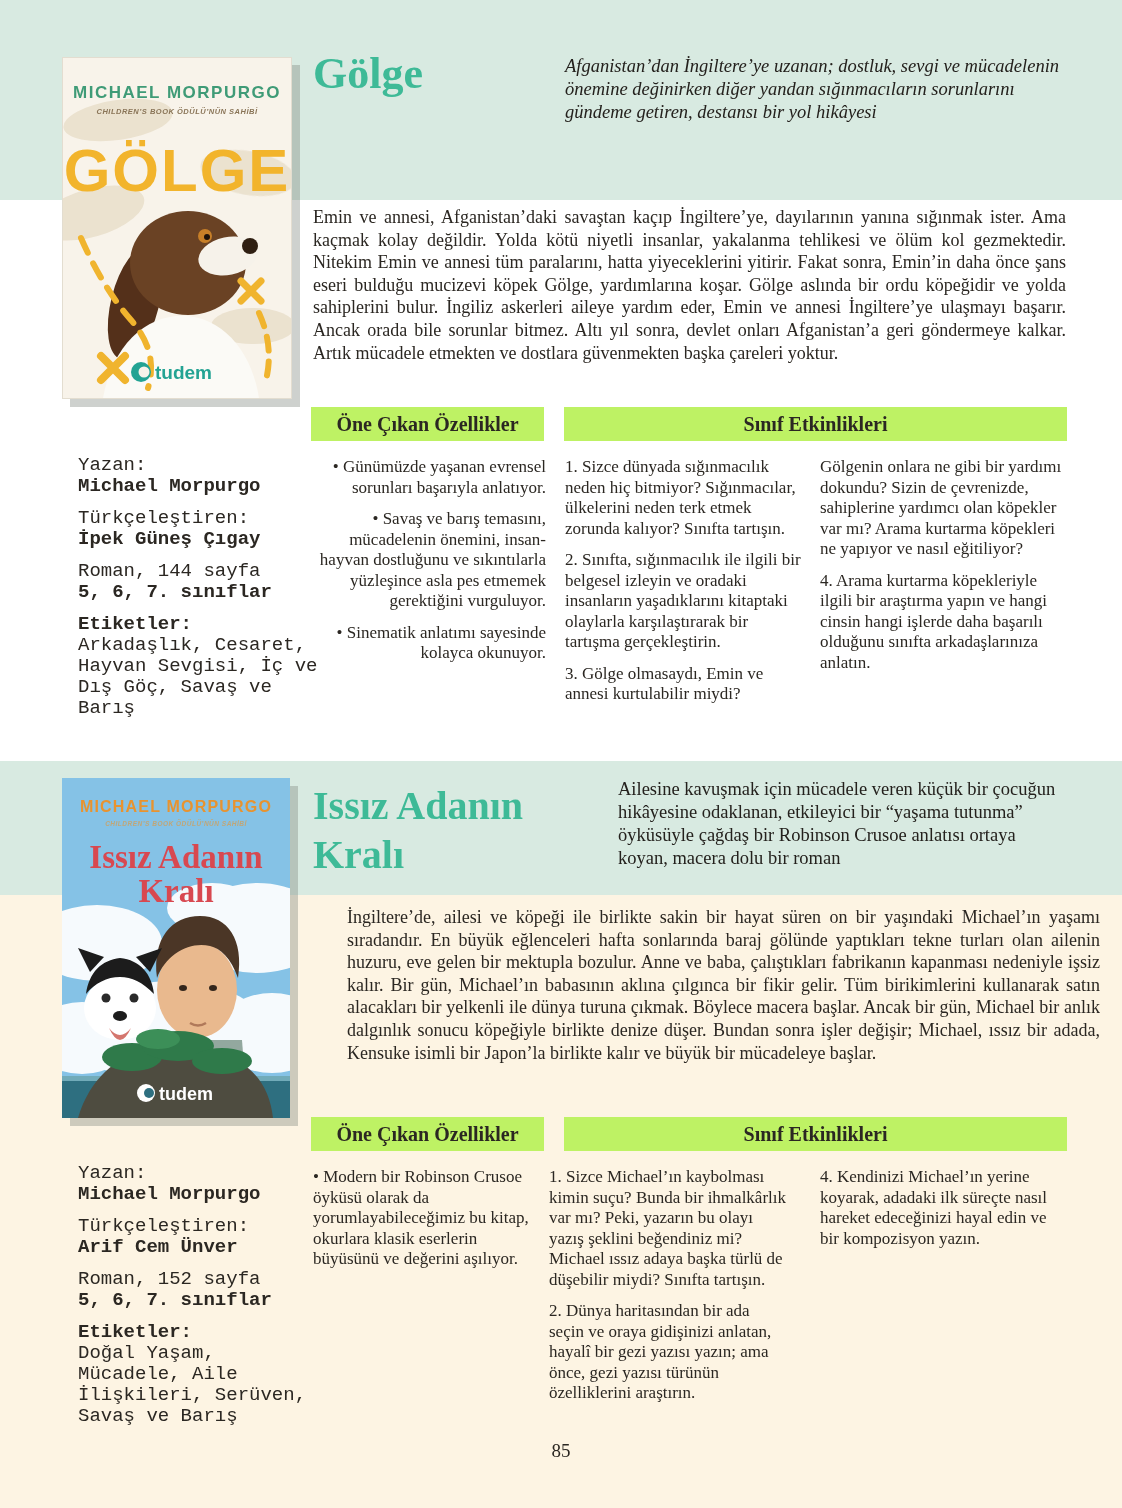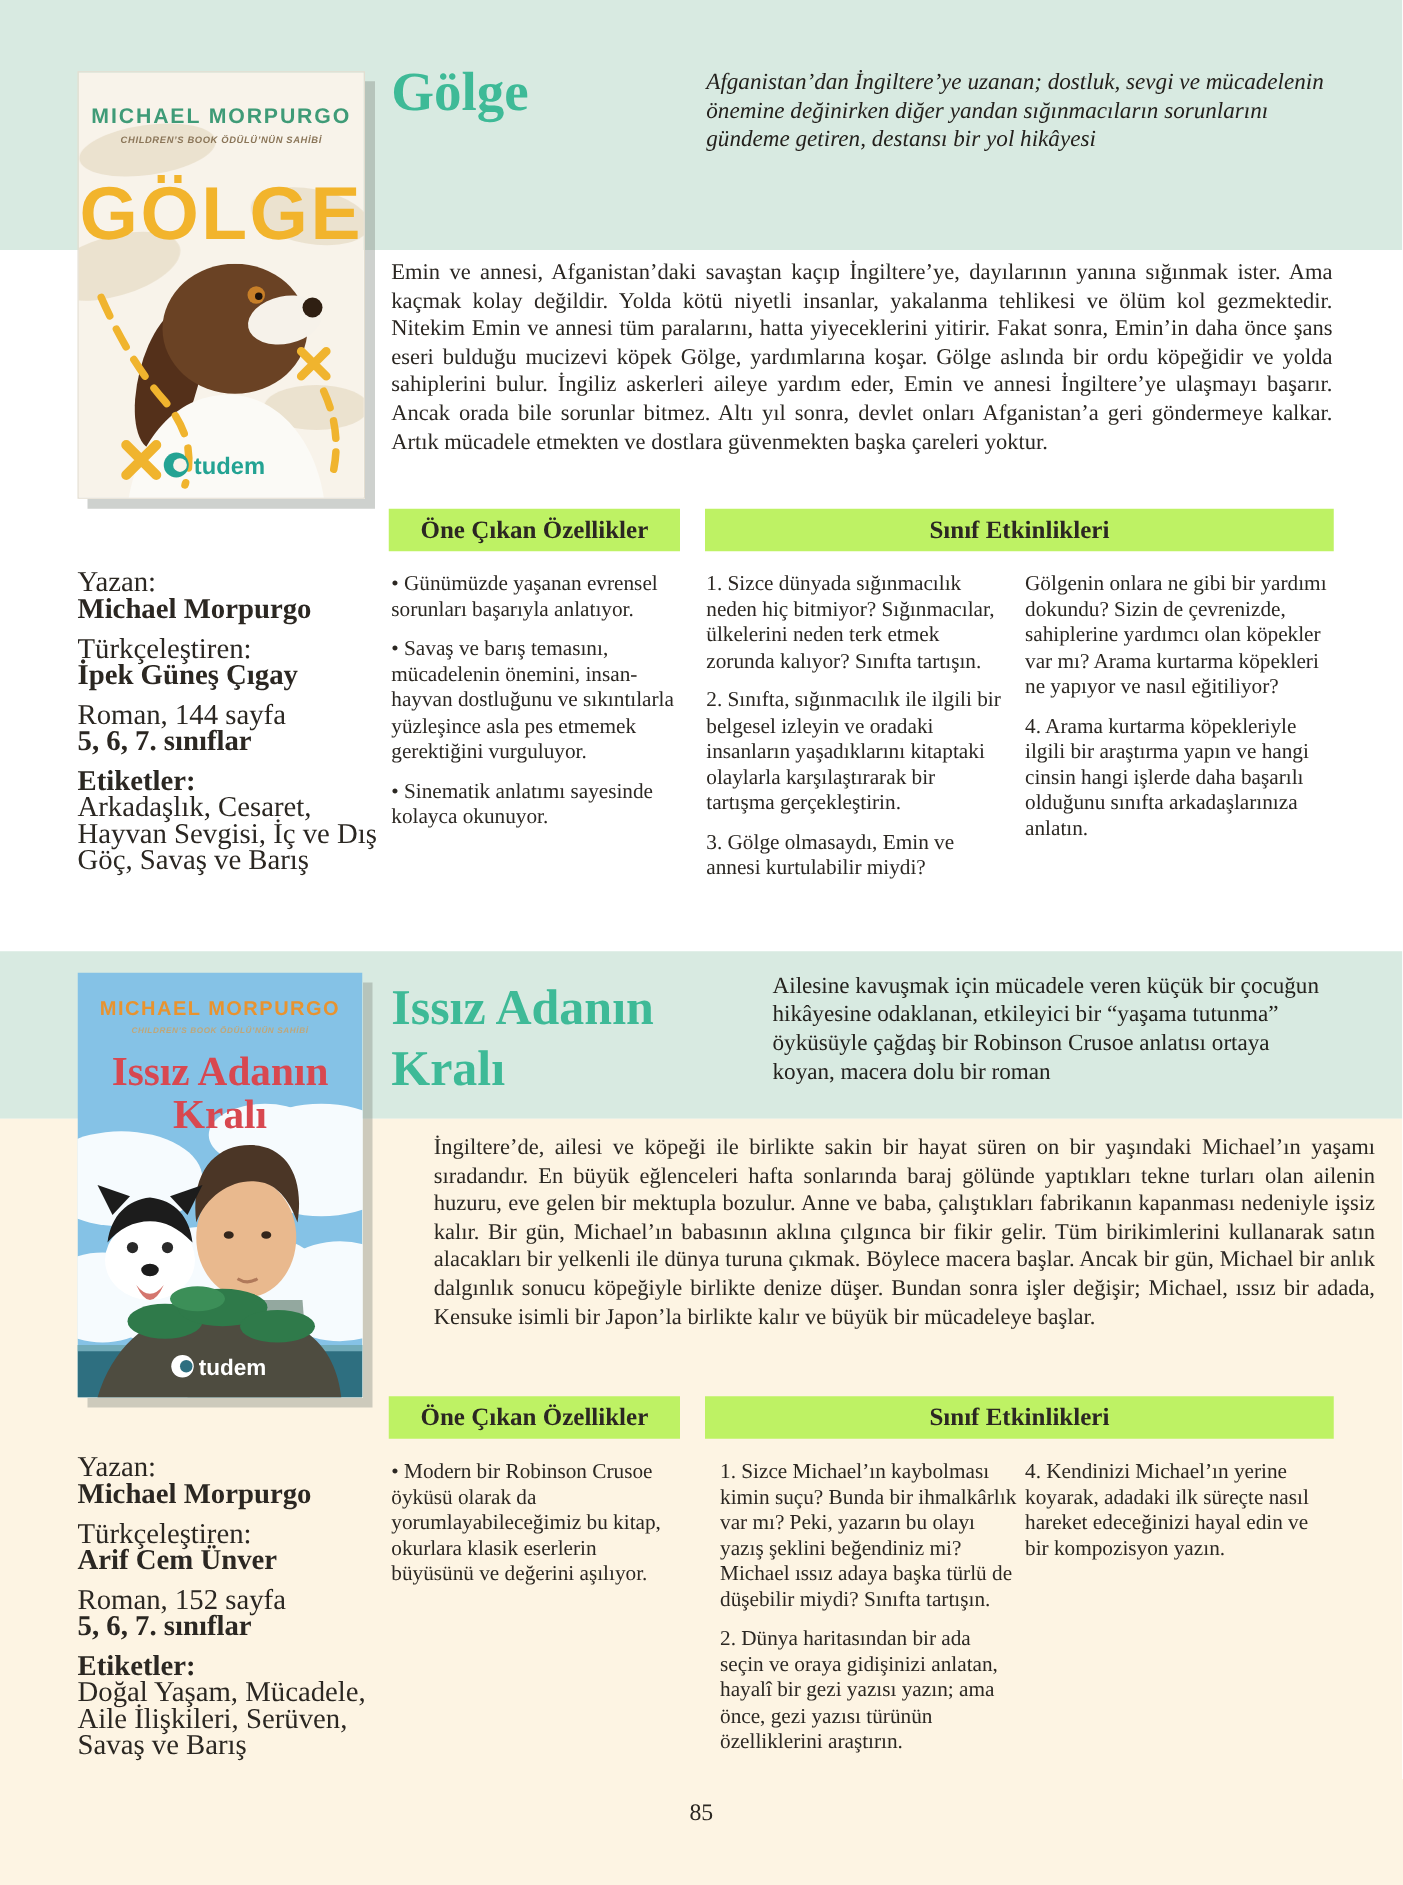--- a/index.html
+++ b/index.html
@@ -30,32 +30,32 @@
   #summary1 { top:206px; }
   #summary2 { top:906px;margin-left:34px; }
 
   .col-header { position:absolute; height:34px; background:#bef264; font-weight:bold;
                 font-size:20px; text-align:center; line-height:34px; color:#2b2722; }
   #feat-h1 { left:311px; top:407px;  width:233px; }
   #act-h1  { left:564px; top:407px;  width:503px; }
   #feat-h2 { left:311px; top:1117px; width:233px; }
   #act-h2  { left:564px; top:1117px; width:503px; }
 
-  .meta { position:absolute; left:62px; width:245px; font-size:23px; line-height:21px; }
+  .meta { position:absolute; left:78px; width:245px; font-size:19px; line-height:21px;font-family:Liberation Mono, monospace; }
   #meta1 { top:455px; } #meta2 { top:1163px; }
   .meta p { margin:0 0 11px 0; }
   .meta b { font-weight:bold; }
 
   .textcol { position:absolute; font-size:17px; line-height:20.5px; }
   .textcol p { margin:0 0 11px 0; }
-  #features1 { left:313px; top:457px;  width:233px; }
+  #features1 { left:313px; top:457px;  width:233px;text-align:right; }
   #features2 { left:313px; top:1167px; width:233px; }
   #acts1a { left:565px; top:457px;  width:238px; }
   #acts1b { left:820px; top:457px;  width:248px; }
-  #acts2a { left:576px; top:1167px; width:238px; }
+  #acts2a { left:549px; top:1167px; width:238px; }
   #acts2b { left:820px; top:1167px; width:248px; }
   p.bullet::before { content:"• "; }
 
   .page-num { position:absolute; left:0; top:1440px; width:100%;
               text-align:center; font-size:19px; color:#2b2722; }
 </style>
 </head>
 <body>
 
 <div class="page">

